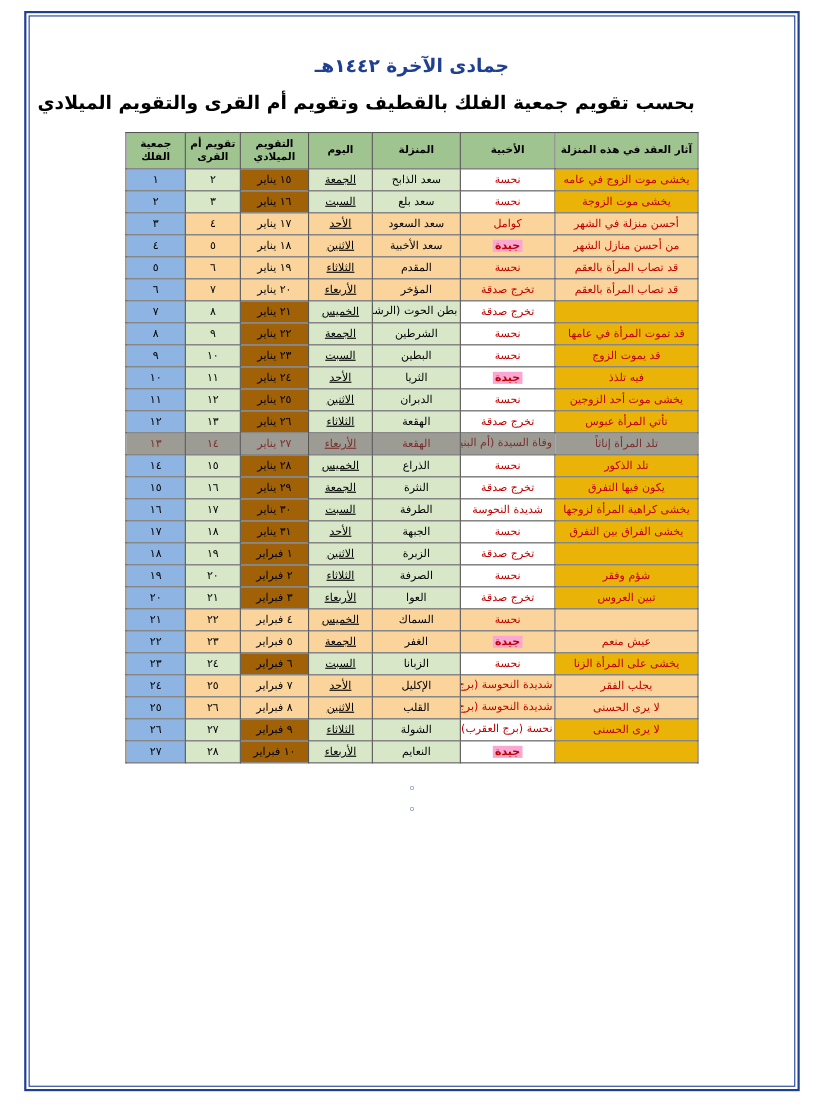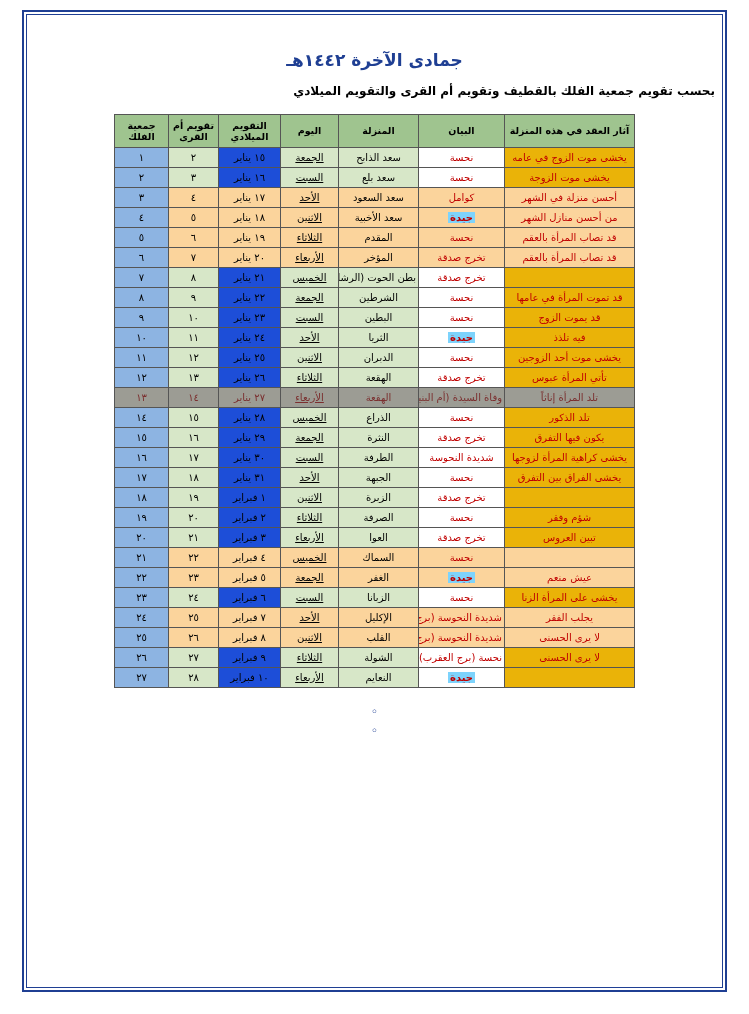--- a/index.html
+++ b/index.html
@@ -47,24 +47,24 @@
   }
   .title {
     text-align: center;
     color: #1f3f93;
     font-weight: bold;
     font-size: 17px;
     margin-top: 24px;
     letter-spacing: 0;
   }
   .subtitle {
-    text-align: right;
+    text-align: left;
     color: #000;
     font-weight: bold;
-    font-size: 12px;
+    font-size: 17px;
     margin-top: 14px;
   }
   .table-wrap {
     margin-top: 16px;
     display: flex;
     justify-content: center;
   }
   table.cal {
     border-collapse: collapse;
     width: 520px;
@@ -99,21 +99,21 @@
   col.c-falak { width: 54px; }
 
   td.falak {
     background: #8db4e2;
     color: #000;
   }
   td.umm {
     background: #d7e7c8;
   }
   td.greg {
-    background: #1d4ed8;
+    background: #a16207;
   }
   td.day   { background: #d7e7c8; text-decoration: underline; }
   td.mans  { background: #d7e7c8; }
   td.state { background: #ffffff; color: #c00000; }
   td.eff   { background: #eab308; color: #c00000; }
 
   
   tr.row-amber td.falak  { background: #8db4e2; }
   tr.row-amber td.umm,
   tr.row-amber td.greg,
@@ -124,21 +124,21 @@
 
   tr.row-gray td.falak,
   tr.row-gray td.umm,
   tr.row-gray td.greg,
   tr.row-gray td.day,
   tr.row-gray td.mans,
   tr.row-gray td.state,
   tr.row-gray td.eff     { background: #9c9c94; color: #7b2f2f; }
 
   td.state .good {
-    background: #7dd3fc;
+    background: #f9a8d4;
     color: #c00000;
     padding: 0 2px;
     font-weight: bold;
   }
 
   .notes {
     margin-top: 14px;
     width: 600px;
     margin-right: auto;
     margin-left: auto;
@@ -179,21 +179,21 @@
             <col class="c-state">
             <col class="c-mansil">
             <col class="c-day">
             <col class="c-greg">
             <col class="c-umm">
             <col class="c-falak">
         </colgroup>
         <thead>
           <tr>
             <th>آثار العقد في هذه المنزلة</th>
-            <th>البيان</th>
+            <th>الأخبية</th>
             <th>المنزلة</th>
             <th>اليوم</th>
             <th>التقويم الميلادي</th>
             <th>تقويم أم القرى</th>
             <th>جمعية الفلك</th>
           </tr>
         </thead>
         <tbody id="cal-body">
             <tr>
               <td class="eff">يخشى موت الزوج في عامه</td>

